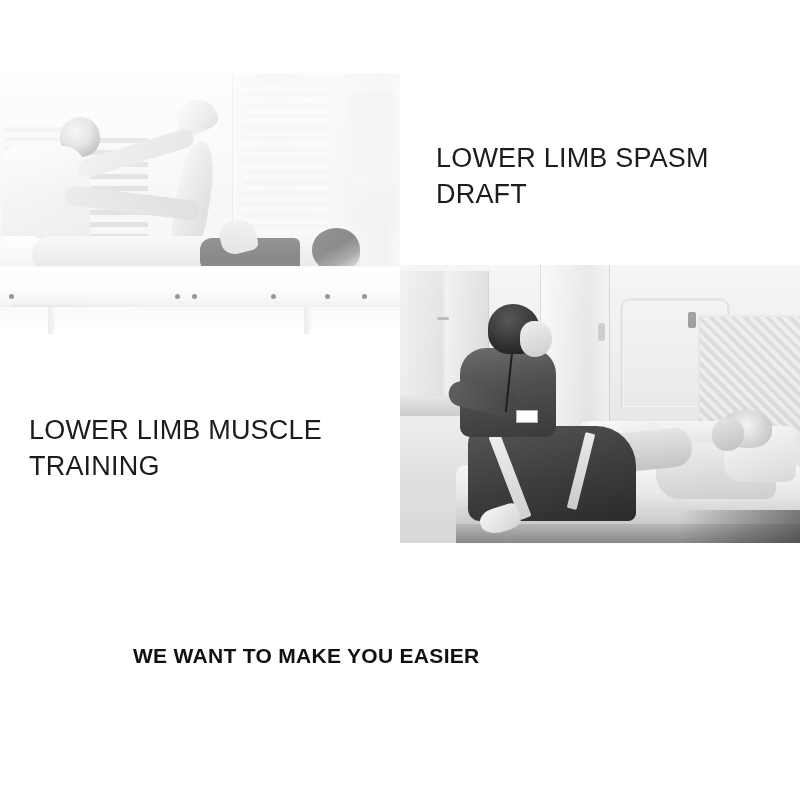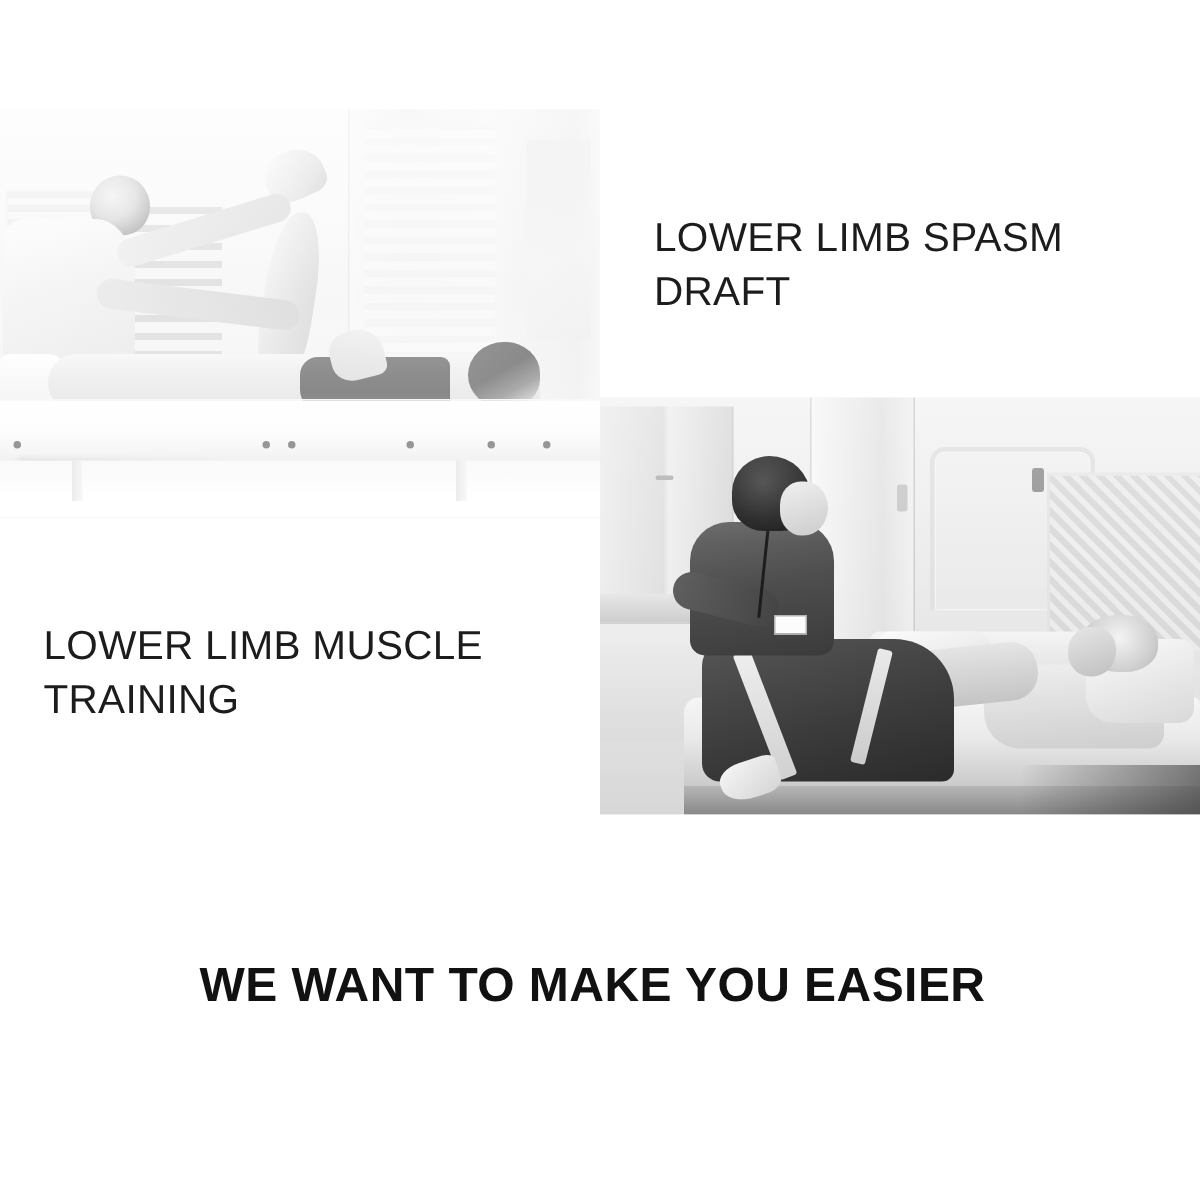--- a/index.html
+++ b/index.html
@@ -505,21 +505,21 @@
   #caption-training {
     left: 29px;
     top: 412px;
     width: 350px;
   }
   #headline-tagline {
     position: absolute;
     left: 133px;
     top: 640px;
     color: #111111;
-    font-size: 32px;
+    font-size: 21px;
     line-height: 32px;
     font-weight: 700;
     letter-spacing: .3px;
   }
 </style>
 </head>
 <body>
 
 <div class="page">
 

